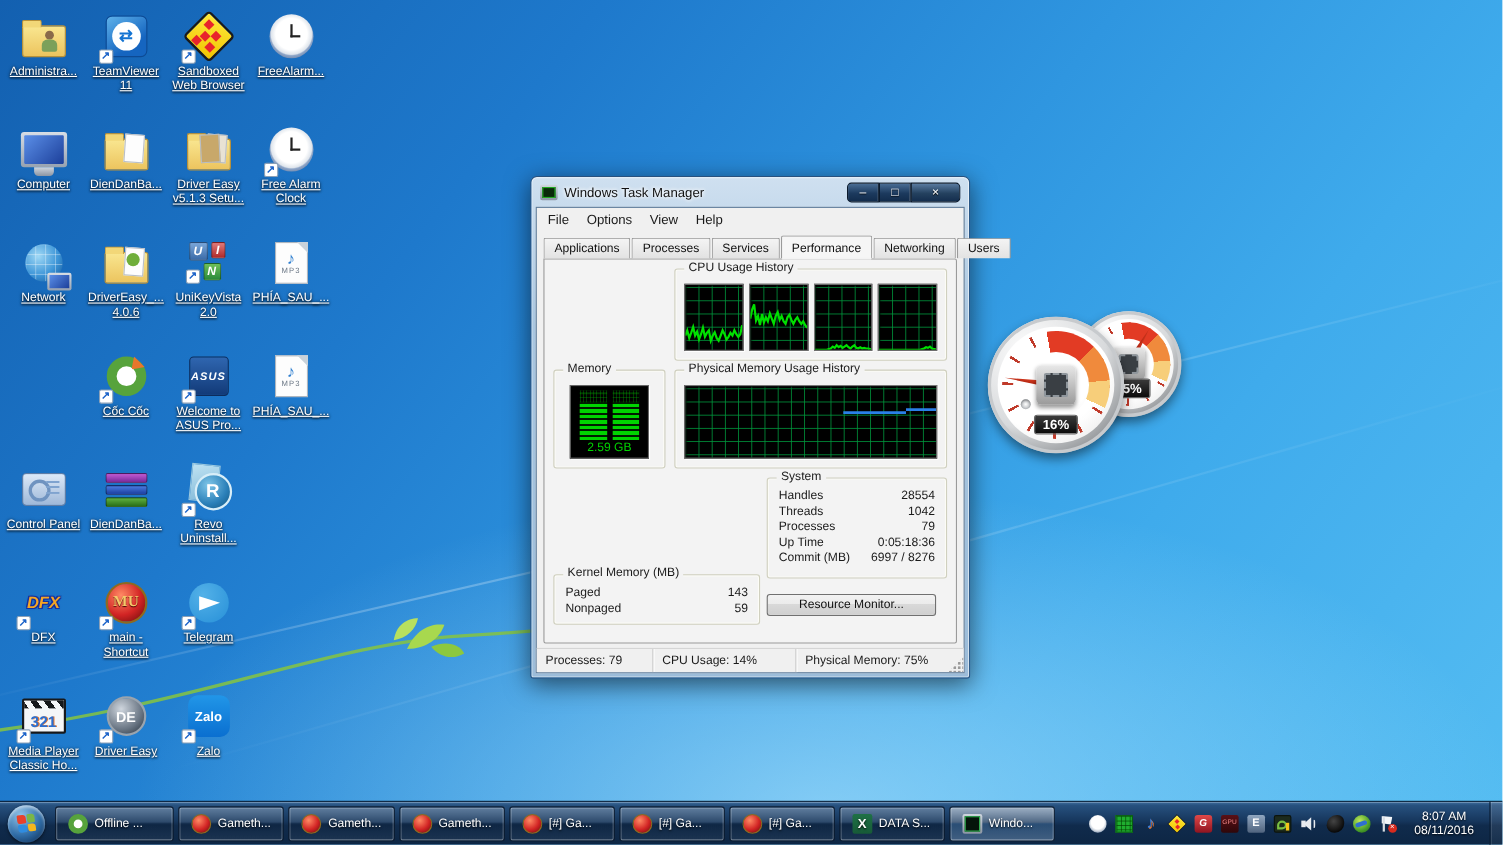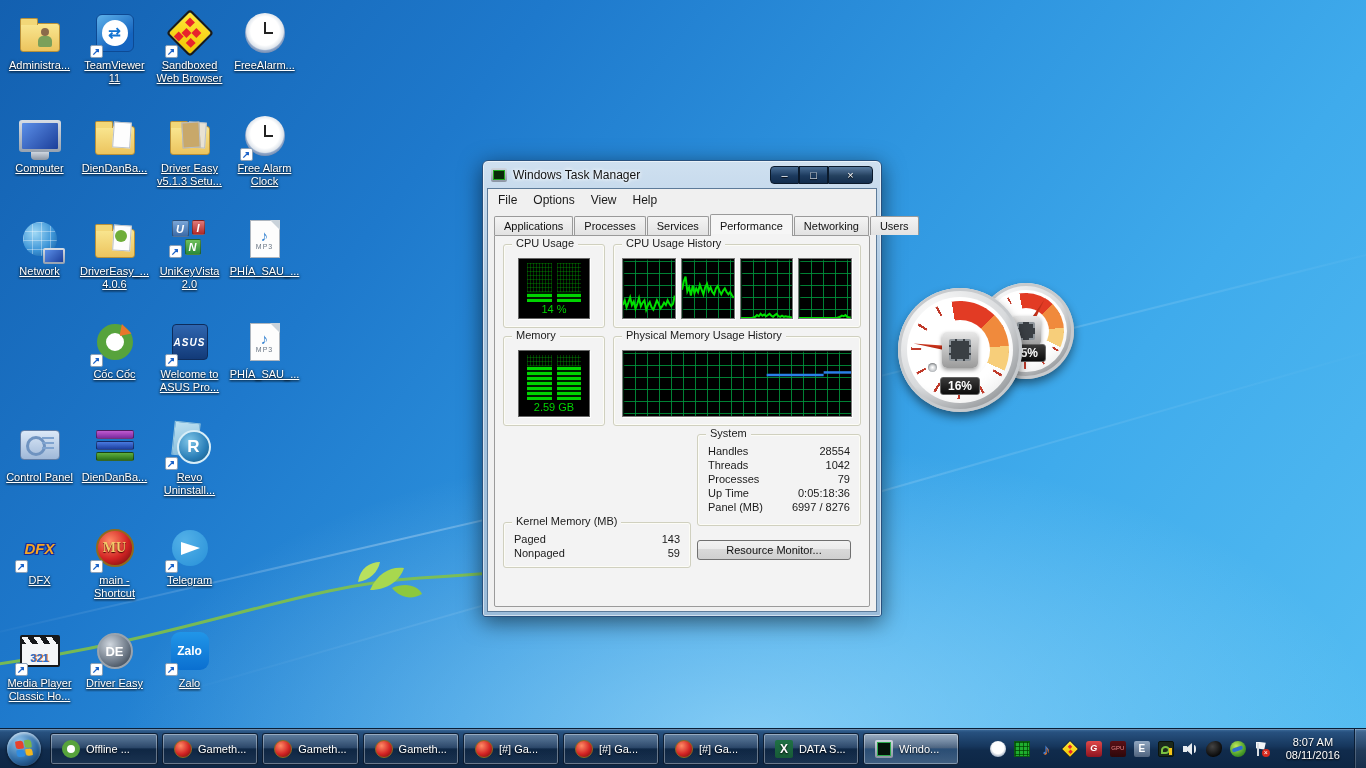--- a/index.html
+++ b/index.html
@@ -33,21 +33,21 @@
   .minimon { position:absolute; right:-2px; bottom:-2px; width:22px; height:16px; background:linear-gradient(#d7dde5,#97a2b0); border-radius:2px; padding:2px; }
   .minimon div { width:100%; height:100%; background:linear-gradient(135deg,#5b8fe8,#1c3f9a); }
   .bin { width:30px; height:38px; background:linear-gradient(90deg,#b9c1ca,#eef2f6 35%,#9aa3ad); clip-path:polygon(6% 4%,94% 4%,80% 100%,20% 100%); position:relative; }
   .bin::before { content:""; position:absolute; left:2px; top:0; right:2px; height:10px; background:repeating-linear-gradient(90deg,#fff 0 4px,#cdd4da 4px 7px); border-radius:50% 50% 0 0; }
   .cpanel { width:40px; height:30px; background:linear-gradient(#dce9f8,#9fb8d8); border:1px solid #5f7da6; border-radius:4px; position:relative; }
   .cpanel::before { content:""; position:absolute; left:5px; top:5px; width:14px; height:14px; border-radius:50%; border:3px solid #6f93c0; }
   .cpanel::after { content:""; position:absolute; right:5px; top:6px; width:12px; height:12px; background:repeating-linear-gradient(#7fa3cf 0 2px, transparent 2px 5px); }
   .dfx-t { font-size:15px; font-weight:bold; color:#f5a623; text-shadow:0 0 2px #16309e, 1px 1px 0 #16309e, -1px -1px 0 #16309e, 1px -1px 0 #16309e, -1px 1px 0 #16309e; font-style:italic; }
   .clap { width:40px; height:32px; background:#f4f6f8; border:2px solid #16181b; border-radius:2px; position:relative; overflow:hidden; }
   .clap::before { content:""; position:absolute; left:-2px; top:-2px; right:-2px; height:9px; background:repeating-linear-gradient(55deg,#16181b 0 5px,#f4f6f8 5px 10px); }
-  .clap .d321 { position:absolute; left:0; right:0; bottom:1px; text-align:center; font-weight:bold; font-size:11px; color:#2b6fd0; text-shadow:1px 0 0 #e8762c; }
+  .clap .d321 { position:absolute; left:0; right:0; bottom:1px; text-align:center; font-weight:bold; font-size:14px; color:#2b6fd0; text-shadow:1px 0 0 #e8762c; }
   .tv { width:38px; height:38px; border-radius:6px; background:linear-gradient(145deg,#5fb2ea,#1565c0 70%); border:1px solid #0d4a94; display:flex; align-items:center; justify-content:center; }
   .tv .cir { width:26px; height:26px; border-radius:50%; background:#fff; color:#1273d2; font-size:15px; font-weight:bold; text-align:center; line-height:25px; }
   .sandbox { width:34px; height:34px; background:linear-gradient(145deg,#ffe93c,#f0c400); transform:rotate(45deg); border:2px solid #1a1a1a; border-radius:4px; position:relative; }
   .sandbox i { position:absolute; width:7px; height:7px; background:#e8242c; }
   .donut { width:36px; height:36px; border-radius:50%; border:9px solid #57a33c; background:#fff; position:relative; }
   .donut::before { content:""; position:absolute; right:-8px; top:-9px; width:12px; height:12px; background:#e8762c; clip-path:polygon(0 100%,20% 0,100% 80%); }
   .rar { width:38px; height:38px; display:flex; flex-direction:column; gap:2px; justify-content:center; }
   .rar i { height:9px; border-radius:2px; border:1px solid rgba(0,0,0,.4); }
   .muorb { width:38px; height:38px; border-radius:50%; background:radial-gradient(circle at 35% 30%, #ff8a64, #d22424 55%, #6e0d0d 95%); border:2px solid #8f6a1e; color:#f5c96a; font-family:"Liberation Serif",serif; font-weight:bold; font-size:14px; display:flex; align-items:center; justify-content:center; text-shadow:0 1px 1px #400; }
   .deorb { width:36px; height:36px; border-radius:50%; background:radial-gradient(circle at 35% 30%, #cfd6de, #6a7684 60%, #2e3945 95%); border:2px solid #9aa4ae; color:#fff; font-weight:bold; font-size:13px; display:flex; align-items:center; justify-content:center; }
@@ -403,36 +403,20 @@
       <div class="tabs">
         <div class="tab">Applications</div>
         <div class="tab">Processes</div>
         <div class="tab">Services</div>
         <div class="tab active">Performance</div>
         <div class="tab">Networking</div>
         <div class="tab">Users</div>
       </div>
       <div class="tabpage">
 
-        <div class="grp" style="left:8px;top:8px;width:102px;height:84px">
-          <div class="gl">CPU Usage</div>
-          <div class="ledpanel">
-            <div class="ledcols">
-                <div class="ledcol">
-                  <div class="leddim"></div>
-                  <div class="ledlit" style="height:26%"></div>
-                </div>
-                <div class="ledcol">
-                  <div class="leddim"></div>
-                  <div class="ledlit" style="height:26%"></div>
-                </div>
-              </div>
-            <div class="ledval">14 %</div>
-          </div>
-        </div>
 
         <div class="grp" style="left:118px;top:8px;right:8px;height:84px">
           <div class="gl">CPU Usage History</div>
           <div style="position:absolute;left:8px;right:8px;top:13px;bottom:8px;display:flex;gap:5px">
             <div class="graphbox" style="flex:1">
                 <svg viewBox="0 0 100 100" preserveAspectRatio="none">
                   <polyline fill="none" stroke="#00e000" stroke-width="2" vector-effect="non-scaling-stroke" points="0.0,78 3.4,70 6.9,82 10.3,74 13.8,65 17.2,78 20.7,72 24.1,84 27.6,76 31.0,66 34.5,80 37.9,74 41.4,70 44.8,86 48.3,78 51.7,73 55.2,82 58.6,86 62.1,78 65.5,70 69.0,76 72.4,84 75.9,80 79.3,74 82.8,78 86.2,70 89.7,76 93.1,80 96.6,76 100.0,62"></polyline>
                 </svg>
               </div>
             <div class="graphbox" style="flex:1">
@@ -508,27 +492,33 @@
               </div>
             <div class="kv">
                 <span>Processes</span>
                 <span>79</span>
               </div>
             <div class="kv">
                 <span>Up Time</span>
                 <span>0:05:18:36</span>
               </div>
             <div class="kv">
-                <span>Panel (MB)</span>
+                <span>Commit (MB)</span>
                 <span>6997 / 8276</span>
               </div>
           </div>
         </div>
 
         <button class="win7btn" style="left:202px;right:18px;top:304px">Resource Monitor...</button>
+      </div>
+      <div class="statusbar">
+        <div class="cell" style="width:106px">Processes: 79</div>
+        <div class="cell" style="width:130px">CPU Usage: 14%</div>
+        <div class="cell" style="border-right:none;box-shadow:none">Physical Memory: 75%</div>
+        <div class="grip"></div>
       </div>
     </div>
   </div>
 
   <div id="taskbar">
     <div id="startorb">
       <div class="orb">
         <div class="flag">
             <i style="background:#e8412c"></i>
             <i style="background:#7ab648"></i>

